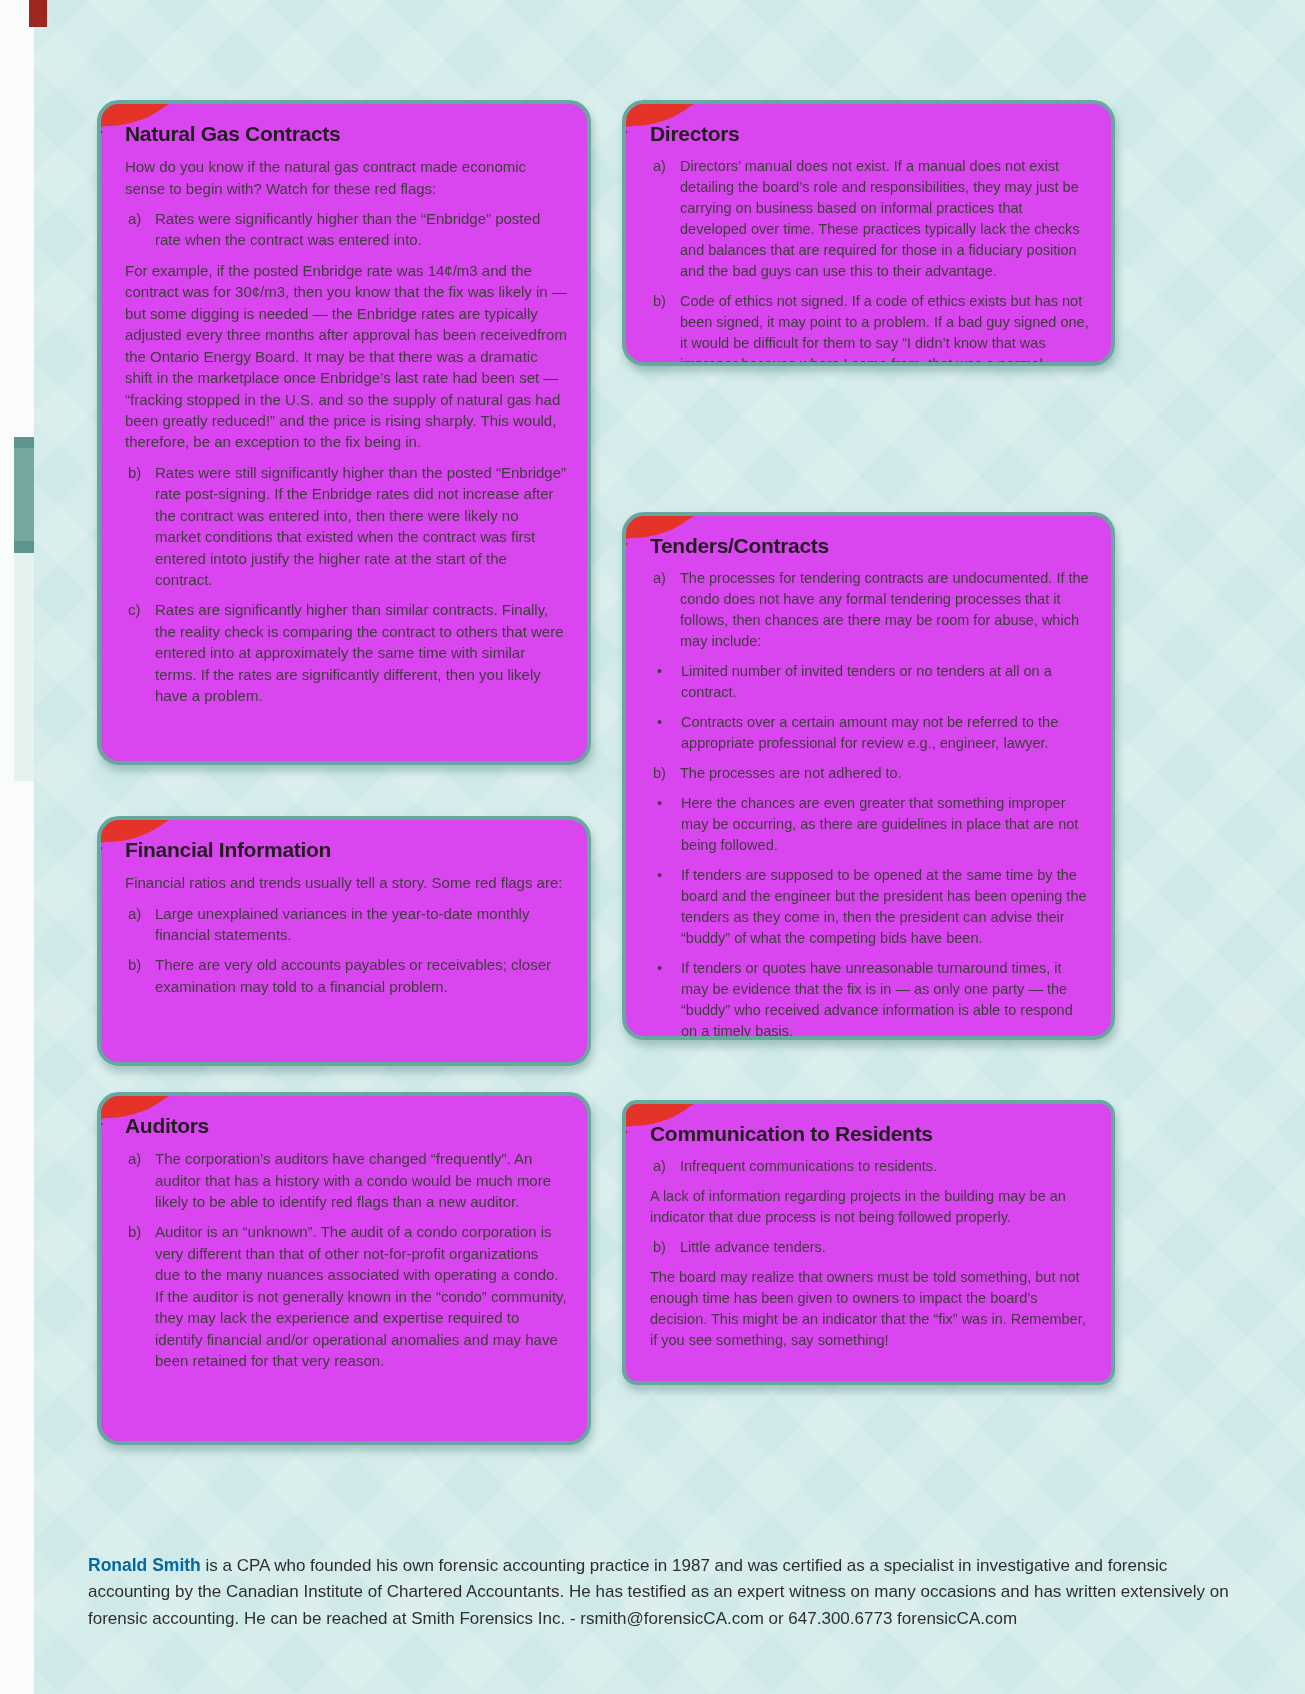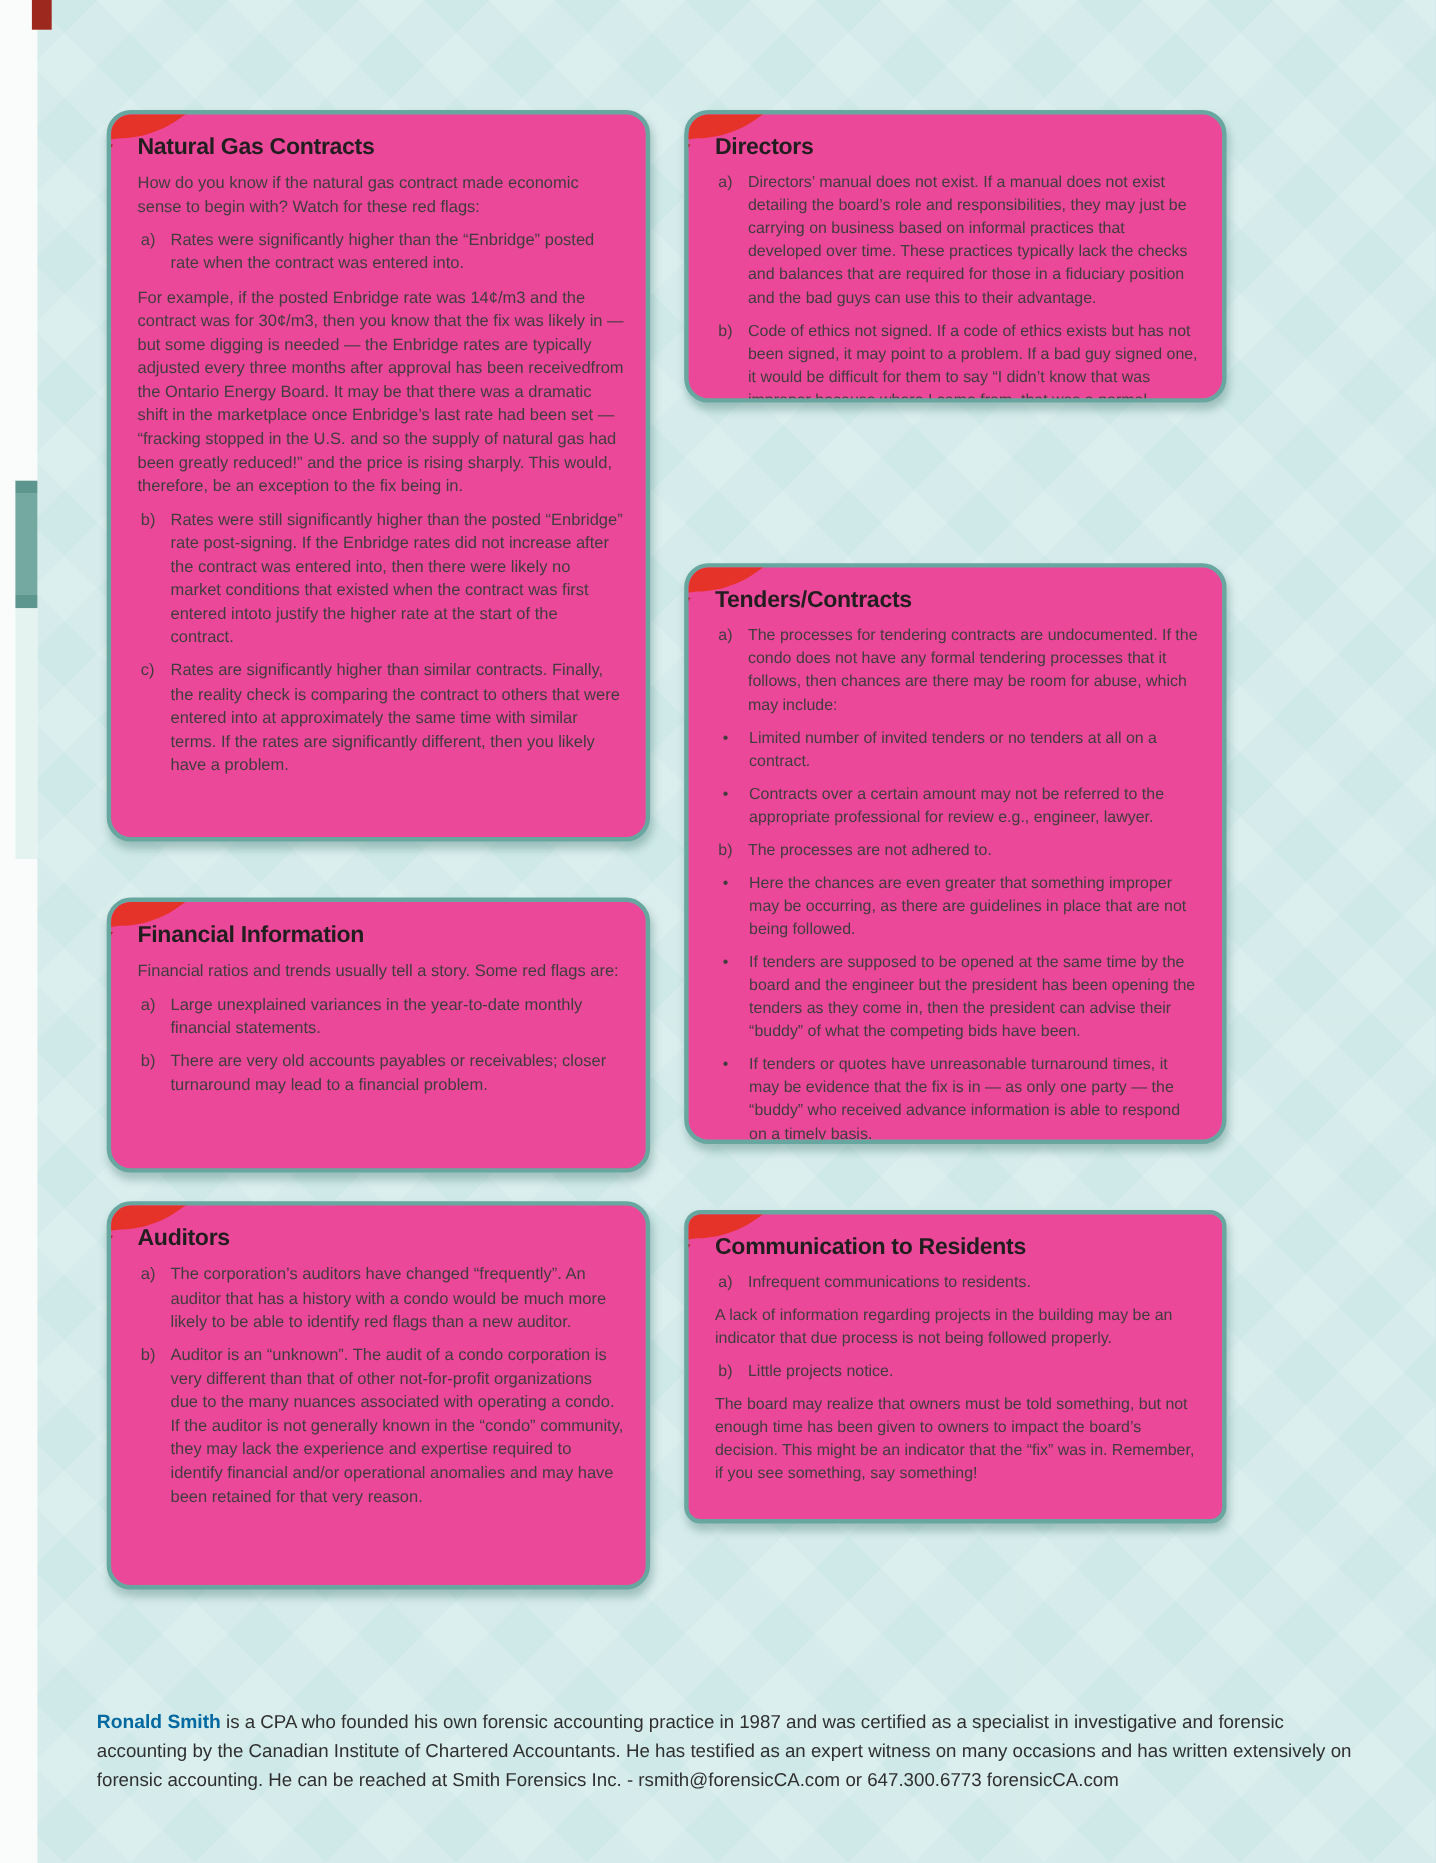--- a/index.html
+++ b/index.html
@@ -13,21 +13,21 @@
       repeating-linear-gradient(-45deg, rgba(255,255,255,.14) 0 42px, rgba(255,255,255,0) 42px 84px);
     overflow:hidden;
   }
   .white-strip{position:absolute;left:0;top:0;width:34px;height:1694px;background:#fafcfc;}
   .red-tab{position:absolute;left:29px;top:0;width:18px;height:27px;background:#9c281e;}
   .teal-tab{position:absolute;left:14px;top:437px;width:20px;height:116px;
     background:linear-gradient(#5d968e 0 11px,#73a9a1 11px 104px,#5d968e 104px 116px);}
   .mint-tab{position:absolute;left:14px;top:553px;width:20px;height:228px;background:#e4f3ef;}
 
   .card{
-    position:absolute;background:#ec4899;
+    position:absolute;background:#d946ef;
     border:4px solid #68a79f;border-radius:22px;
     box-shadow:2px 6px 8px rgba(70,120,115,.38);
     box-sizing:border-box;
     padding:12px 20px 8px 24px;
     overflow:hidden;
   }
   .card.leftcol{left:97px;width:494px;font-size:15px;line-height:1.43;}
   .card.rightcol{left:622px;width:493px;font-size:14.5px;line-height:1.45;}
   .card h2{
     font-size:21px;line-height:1.15;margin:6px 0 10px 0;
@@ -99,21 +99,21 @@
     <span class="flag-num">7</span>
   </div>
   <h2>Financial Information</h2>
   <p class="para">Financial ratios and trends usually tell a story. Some red flags are:</p>
   <div class="item">
     <span class="lbl">a)</span>
     <span class="txt">Large unexplained variances in the year-to-date monthly financial statements.</span>
   </div>
   <div class="item">
     <span class="lbl">b)</span>
-    <span class="txt">There are very old accounts payables or receivables; closer turnaround may lead to a financial problem.</span>
+    <span class="txt">There are very old accounts payables or receivables; closer examination may told to a financial problem.</span>
   </div>
 </section>
 
 <section class="card leftcol" style="top:1092px;height:353px;">
   <div class="flag">
     <svg viewBox="0 0 100 84">
       <path d="M1,59 L1,82 L15,63 Z" fill="#9e211a"></path>
       <path d="M1,1 C18,3 40,6 58,9 C74,12 88,18 97,25 C90,29 82,35 72,42 C58,51 42,56 26,57 C17,57 8,59 1,61 Z" fill="#e6332a"></path>
     </svg>
     <span class="flag-num">8</span>
@@ -196,21 +196,21 @@
     <span class="flag-num two">11</span>
   </div>
   <h2>Communication to Residents</h2>
   <div class="item">
     <span class="lbl">a)</span>
     <span class="txt">Infrequent communications to residents.</span>
   </div>
   <p class="para">A lack of information regarding projects in the building may be an indicator that due process is not being followed properly.</p>
   <div class="item">
     <span class="lbl">b)</span>
-    <span class="txt">Little projects notice.</span>
+    <span class="txt">Little advance tenders.</span>
   </div>
   <p class="para">The board may realize that owners must be told something, but not enough time has been given to owners to impact the board’s decision. This might be an indicator that the “fix” was in. Remember, if you see something, say something!</p>
 </section>
 
 <div class="footer">
   <span class="author">Ronald Smith</span>
   <span>is a CPA who founded his own forensic accounting practice in 1987 and was certified as a specialist in investigative and forensic accounting by the Canadian Institute of Chartered Accountants. He has testified as an expert witness on many occasions and has written extensively on forensic accounting. He can be reached at Smith Forensics Inc. - rsmith@forensicCA.com or 647.300.6773 forensicCA.com</span>
 </div>
 
 </body></html>

